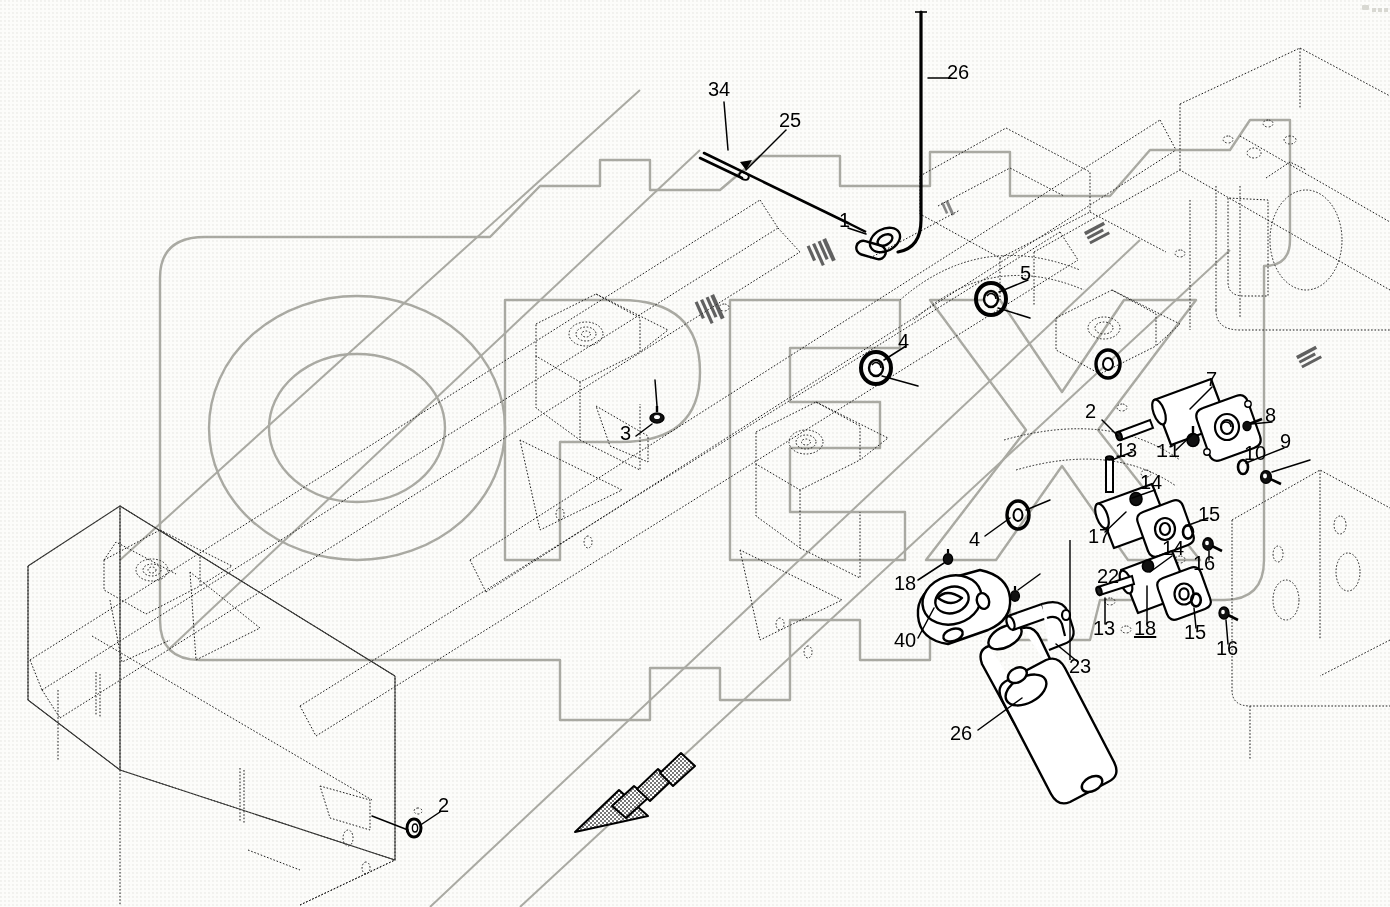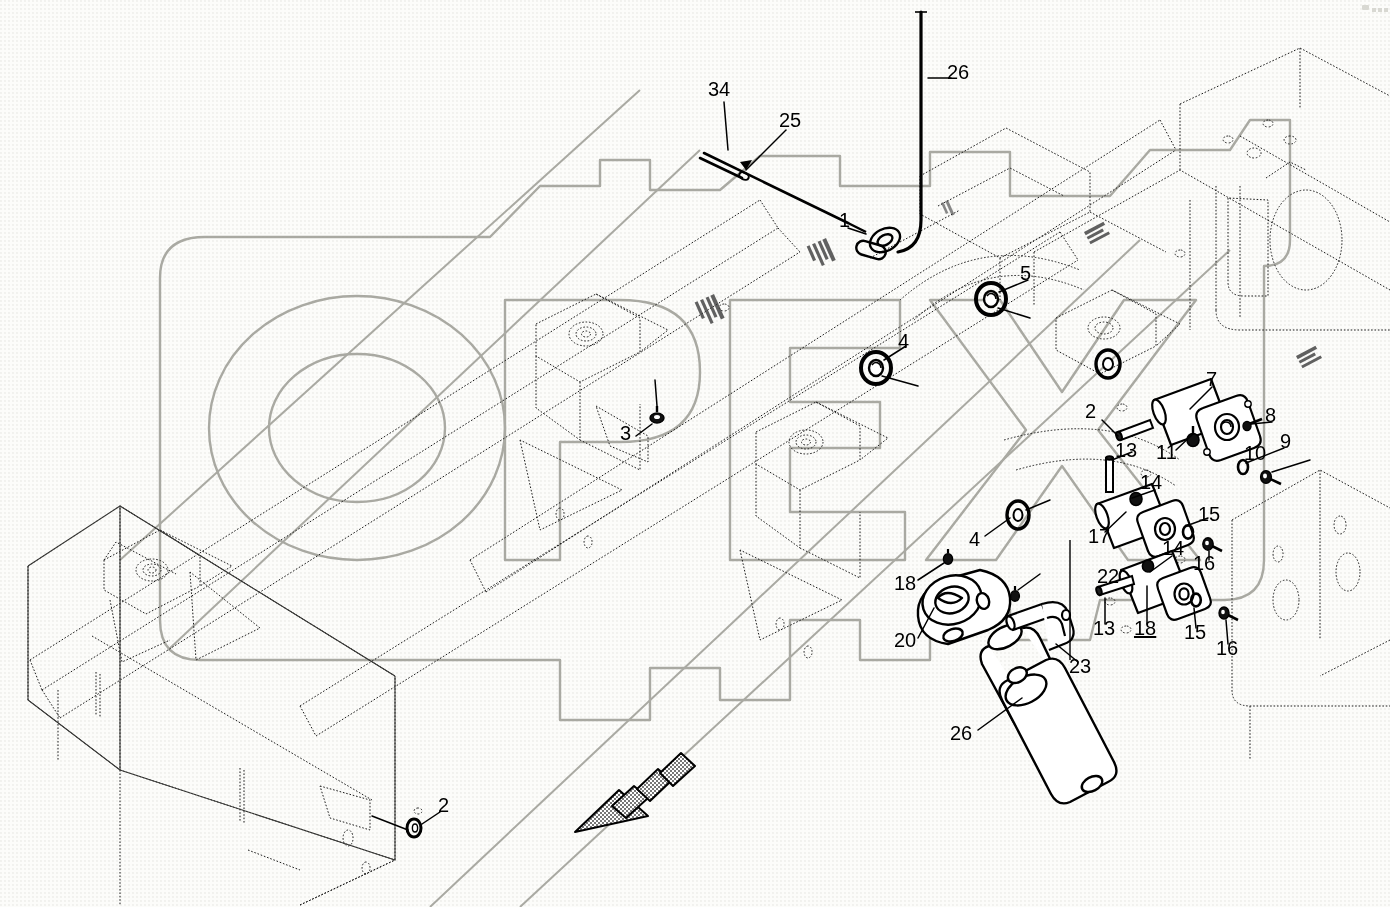--- a/index.html
+++ b/index.html
@@ -526,34 +526,34 @@
       <div class="callout-num" style="left: 839px; top: 210px;">1</div>
       <div class="callout-num" style="left: 438px; top: 795px;">2</div>
       <div class="callout-num" style="left: 620px; top: 423px;">3</div>
       <div class="callout-num" style="left: 898px; top: 331px;">4</div>
       <div class="callout-num" style="left: 1020px; top: 263px;">5</div>
       <div class="callout-num" style="left: 969px; top: 529px;">4</div>
       <div class="callout-num" style="left: 1206px; top: 369px;">7</div>
       <div class="callout-num" style="left: 1265px; top: 405px;">8</div>
       <div class="callout-num" style="left: 1280px; top: 431px;">9</div>
       <div class="callout-num" style="left: 1244px; top: 443px;">10</div>
-      <div class="callout-num" style="left: 1156px; top: 442px;">11</div>
+      <div class="callout-num" style="left: 1156px; top: 442px; font-family: Liberation Mono, monospace;">11</div>
       <div class="callout-num" style="left: 1085px; top: 401px;">2</div>
       <div class="callout-num" style="left: 1115px; top: 440px;">13</div>
       <div class="callout-num" style="left: 1140px; top: 472px;">14</div>
       <div class="callout-num" style="left: 1198px; top: 504px;">15</div>
       <div class="callout-num" style="left: 1193px; top: 553px;">16</div>
       <div class="callout-num" style="left: 1088px; top: 526px;">17</div>
       <div class="callout-num" style="left: 1162px; top: 538px;">14</div>
       <div class="callout-num" style="left: 1093px; top: 618px;">13</div>
       <div class="callout-num" style="left: 1134px; top: 618px; text-decoration: underline;">18</div>
       <div class="callout-num" style="left: 1184px; top: 622px;">15</div>
       <div class="callout-num" style="left: 1216px; top: 638px;">16</div>
       <div class="callout-num" style="left: 894px; top: 573px;">18</div>
-      <div class="callout-num" style="left: 894px; top: 630px;">20</div>
+      <div class="callout-num" style="left: 894px; top: 630px;">40</div>
       <div class="callout-num" style="left: 950px; top: 723px;">26</div>
       <div class="callout-num" style="left: 1082px; top: 566px; margin-left: 15px;">22</div>
       <div class="callout-num" style="left: 1069px; top: 656px; text-align: right;">23</div>
       <div class="callout-num" style="left: 708px; top: 79px;">34</div>
       <div class="callout-num" style="left: 779px; top: 110px;">25</div>
       <div class="callout-num" style="left: 947px; top: 62px;">26</div>
     </div>
 
 </div>
 

